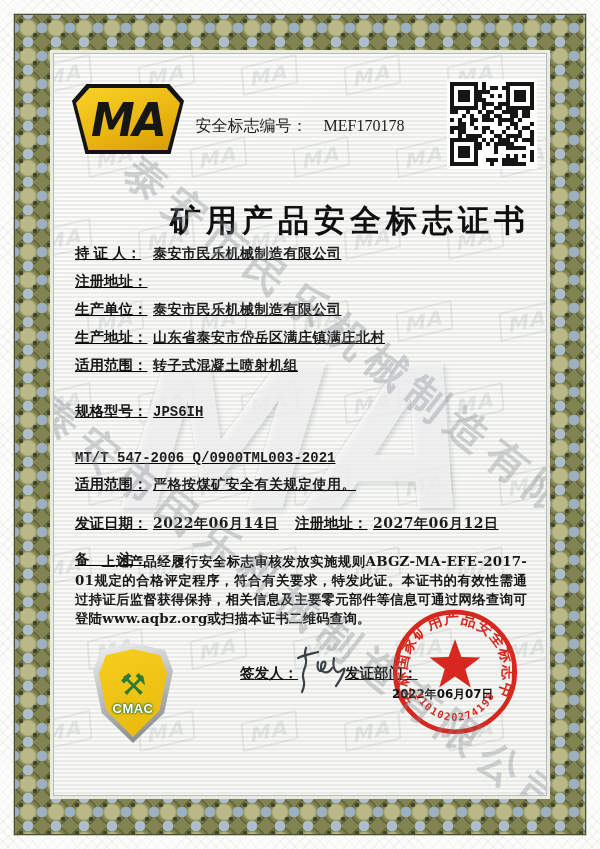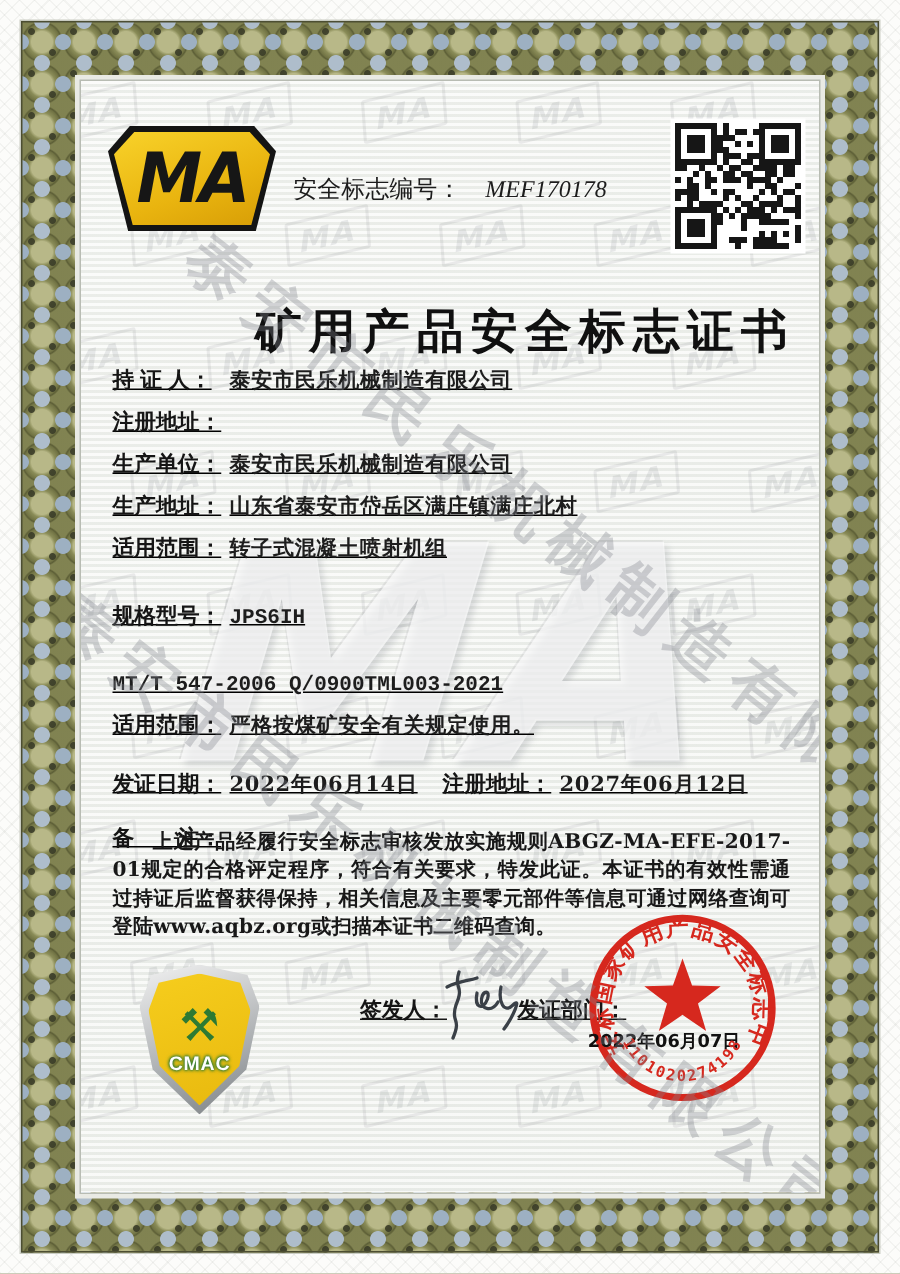--- a/index.html
+++ b/index.html
@@ -72,21 +72,21 @@
   .ma-logo{position:absolute;left:18px;top:30px;width:112px;height:70px;
     clip-path:polygon(13% 0,87% 0,100% 24%,88% 100%,12% 100%,0 24%);
     background:#141414;display:flex;align-items:center;justify-content:center;}
   .ma-logo-inner{width:104px;height:62px;
     clip-path:polygon(13% 0,87% 0,100% 24%,88% 100%,12% 100%,0 24%);
     background:linear-gradient(160deg,#f8d22a,#e9b40f 60%,#d79d06);
     display:flex;align-items:center;justify-content:center;}
   .ma-letters{font:italic 900 44px "DejaVu Sans",sans-serif;color:#161616;letter-spacing:-2px;transform:scaleY(1.05);}
   .cert-no{position:absolute;left:0;right:0;top:62px;text-align:center;
     font:400 16px "Liberation Serif","DejaVu Serif",serif;color:#1c1c1c;}
-  .cert-no-value{font-family:"Liberation Serif","DejaVu Serif",serif;margin-left:16px;font-style:italic;}
+  .cert-no-value{font-family:"Liberation Serif","DejaVu Serif",serif;margin-left:16px;}
   .qr{position:absolute;left:396px;top:28px;width:84px;height:84px;background:#fff;box-shadow:0 0 0 3px #fff;}
   .qr svg{display:block;}
 
   .cert-title{
     position:absolute;left:0;right:0;top:130px;margin:16px;text-align:right;
     font:700 31px "Liberation Serif","DejaVu Serif",serif;color:#101010;letter-spacing:5px;
   }
 
   
   .fields{position:absolute;left:21px;top:190px;width:454px;}

